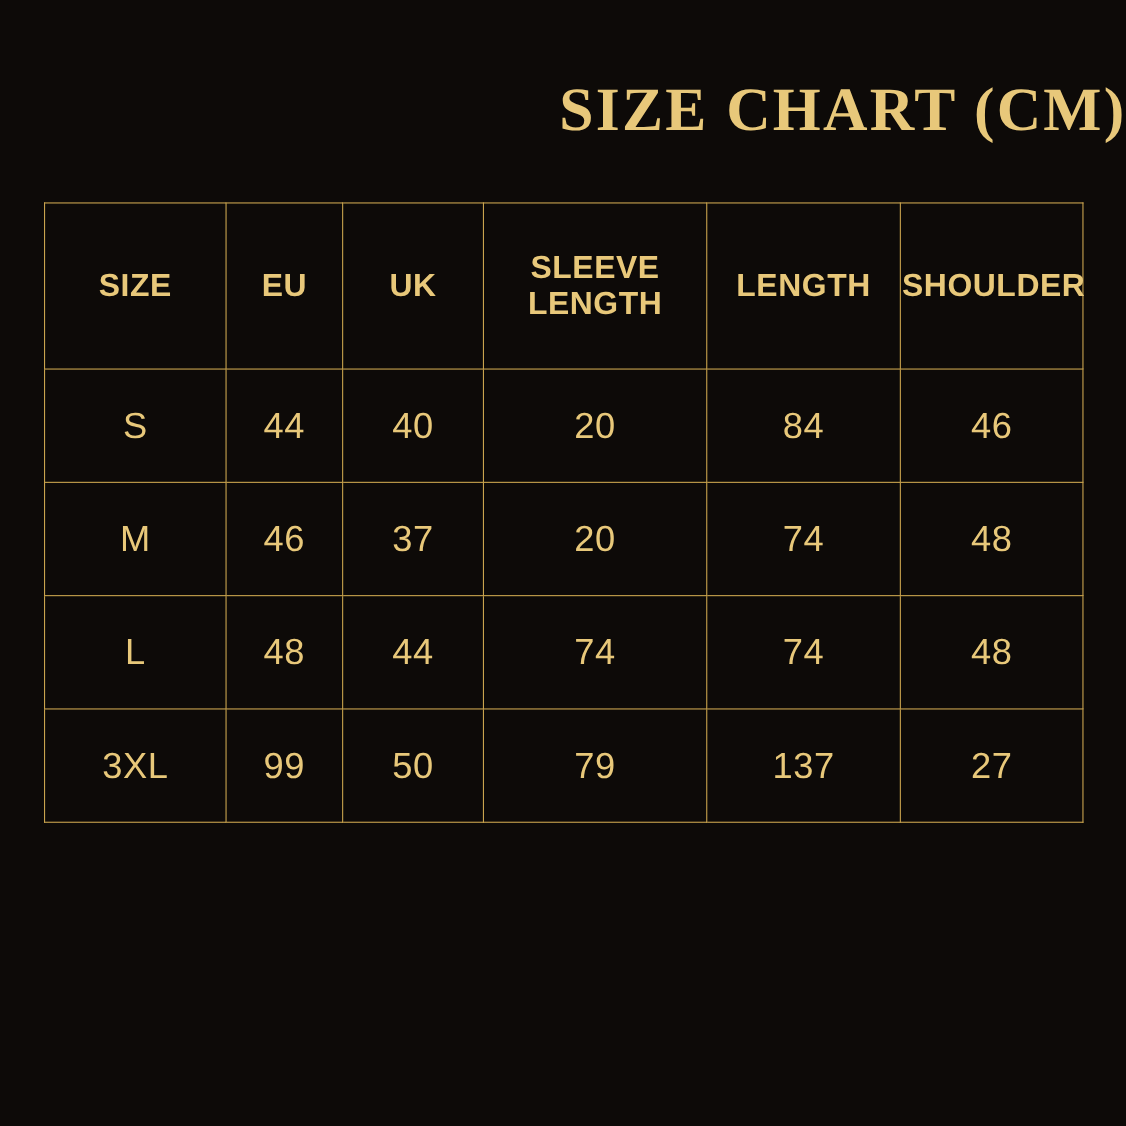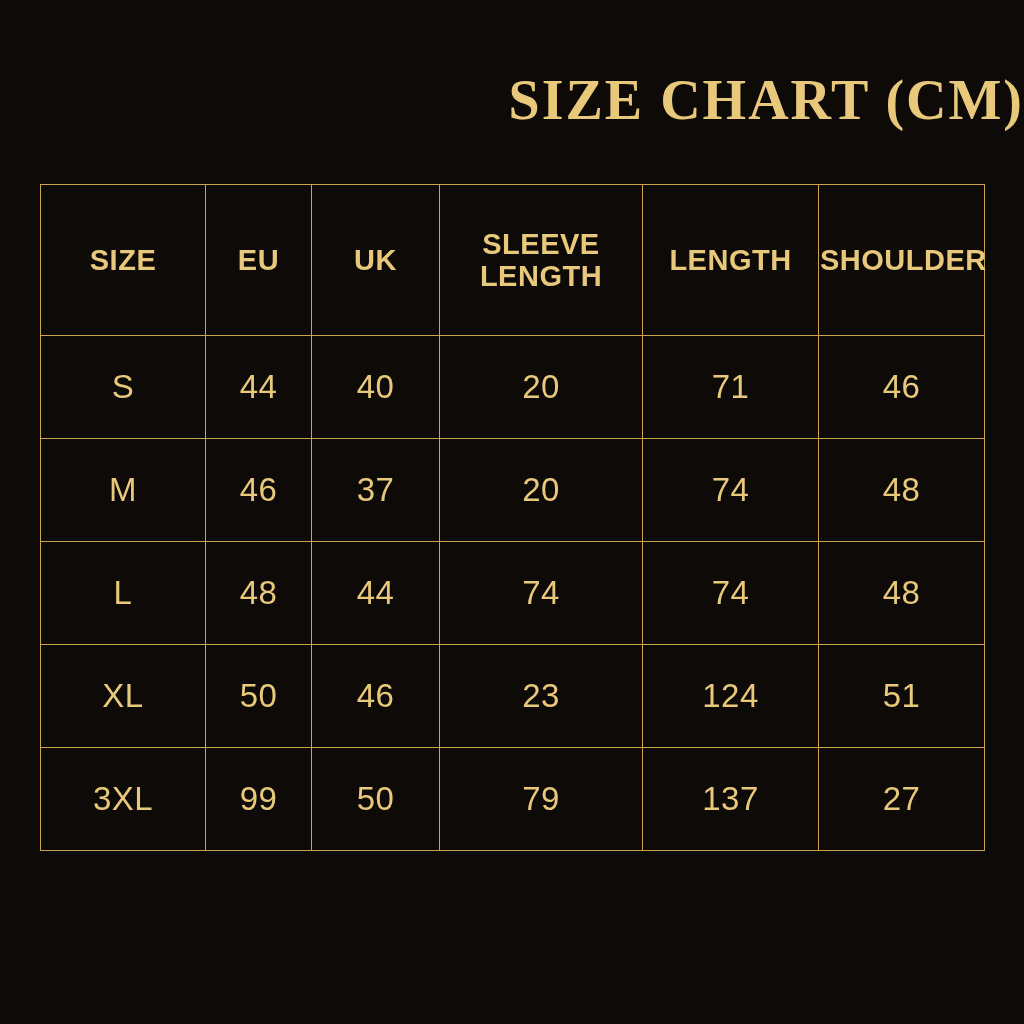--- a/index.html
+++ b/index.html
@@ -101,48 +101,40 @@
           <th>LENGTH</th>
           <th>SHOULDER</th>
         </tr>
       </thead>
       <tbody>
         <tr>
           <td>S</td>
           <td>44</td>
           <td>40</td>
           <td>20</td>
-          <td>71</td>
+          <td>84</td>
           <td>46</td>
         </tr>
         <tr>
           <td>M</td>
           <td>46</td>
           <td>37</td>
           <td>20</td>
           <td>74</td>
           <td>48</td>
         </tr>
         <tr>
           <td>L</td>
           <td>48</td>
           <td>44</td>
           <td>74</td>
           <td>74</td>
           <td>48</td>
         </tr>
         <tr>
-          <td>XL</td>
-          <td>50</td>
-          <td>46</td>
-          <td>23</td>
-          <td>124</td>
-          <td>51</td>
-        </tr>
-        <tr>
           <td>3XL</td>
           <td>99</td>
           <td>50</td>
           <td>79</td>
           <td>137</td>
           <td>27</td>
         </tr>
       </tbody>
     </table>
   </div>

